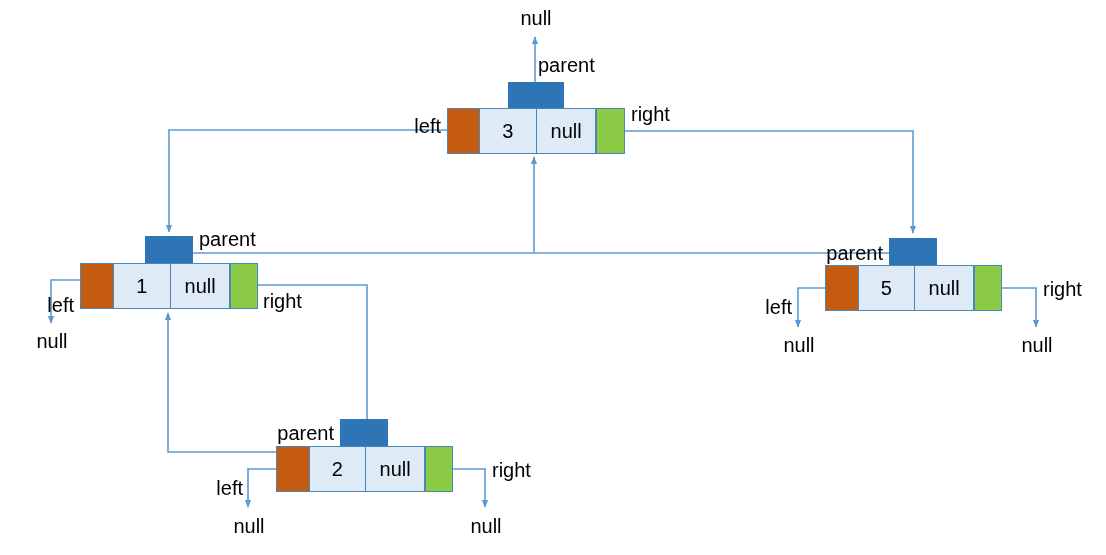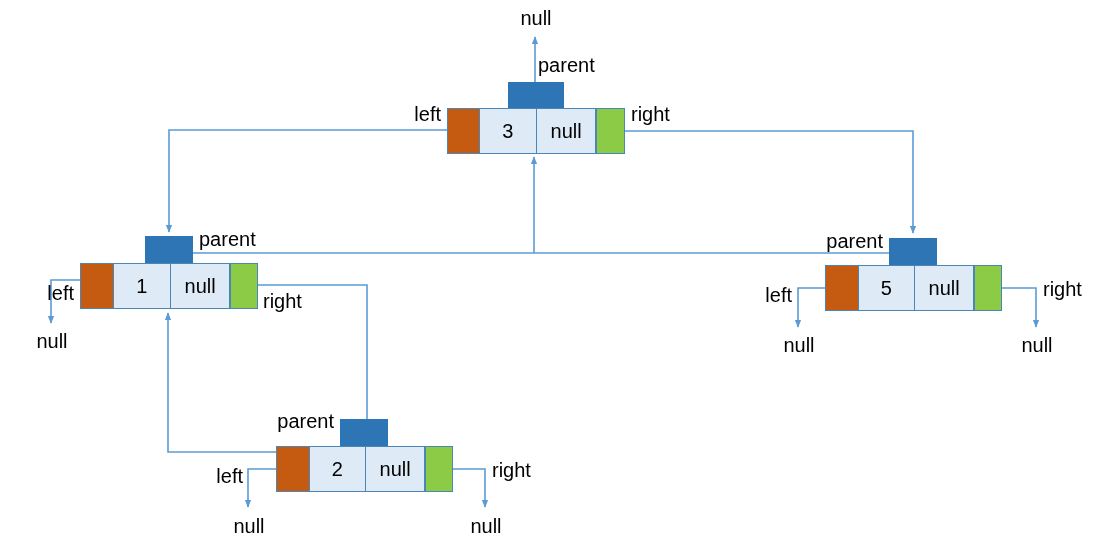--- a/index.html
+++ b/index.html
@@ -47,21 +47,21 @@
   
   .lab{
     position:absolute;
     font-size:20px;
     color:#000000;
     white-space:nowrap;
     z-index:4;
     line-height:1;
   }
   .lab.ctr{transform:translateX(-50%);}
-  .lab.rgt{transform:translateX(-100%);}
+  .lab.rgt{transform:translateX(-100%);margin-top:12px;}
 </style>
 </head>
 <body>
 
 <div id="canvas">
 
   <svg id="wires" viewBox="0 0 1106 555" xmlns="http://www.w3.org/2000/svg">
     <defs>
       <marker id="ah" viewBox="0 0 10 10" refX="9" refY="5" markerWidth="5" markerHeight="5" orient="auto-start-reverse">
         <path d="M 0 1 L 10 5 L 0 9 z" fill="#5B9BD5"></path>

